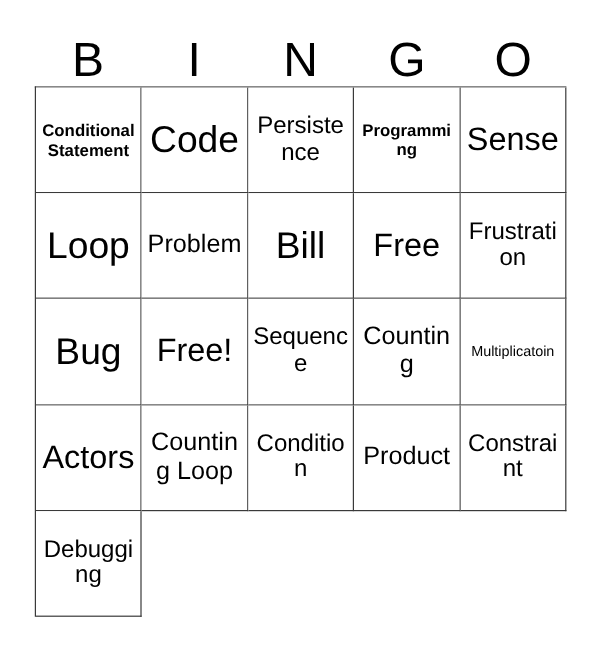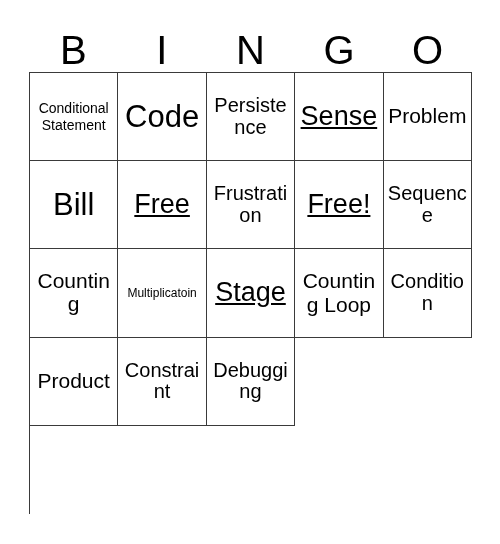--- a/index.html
+++ b/index.html
@@ -76,24 +76,24 @@
     width: 100%;
     text-align: center;
     color: #000000;
     line-height: 1.08;
     word-break: break-word;
     hyphens: none;
   }
 
   
   .fs-xl   { font-size: 31px; }
-  .fs-lg   { font-size: 27px; text-decoration: underline; }
+  .fs-lg   { font-size: 27px; }
   .fs-md   { font-size: 21px; }
   .fs-sm   { font-size: 20px; }
-  .fs-xs   { font-size: 14px; }
+  .fs-xs   { font-size: 14px; font-weight: bold; }
   .fs-xxs  { font-size: 12px; }
 
   .two-line { line-height: 1.16; }
 </style>
 </head>
 <body>
 
 <div id="card-root">
 
   <div id="bingo-header">
@@ -108,48 +108,57 @@
       <div class="bingo-cell">
         <span class="cell-text fs-xs two-line">Conditional Statement</span>
       </div>
       <div class="bingo-cell">
         <span class="cell-text fs-xl">Code</span>
       </div>
       <div class="bingo-cell">
         <span class="cell-text fs-sm">Persistence</span>
       </div>
       <div class="bingo-cell">
+        <span class="cell-text fs-xs">Programming</span>
+      </div>
+      <div class="bingo-cell">
         <span class="cell-text fs-lg">Sense</span>
+      </div>
+      <div class="bingo-cell">
+        <span class="cell-text fs-xl">Loop</span>
       </div>
       <div class="bingo-cell">
         <span class="cell-text fs-md">Problem</span>
       </div>
       <div class="bingo-cell">
         <span class="cell-text fs-xl">Bill</span>
       </div>
       <div class="bingo-cell">
         <span class="cell-text fs-lg">Free</span>
       </div>
       <div class="bingo-cell">
         <span class="cell-text fs-sm">Frustration</span>
       </div>
       <div class="bingo-cell">
+        <span class="cell-text fs-xl">Bug</span>
+      </div>
+      <div class="bingo-cell">
         <span class="cell-text fs-lg">Free!</span>
       </div>
       <div class="bingo-cell">
         <span class="cell-text fs-sm">Sequence</span>
       </div>
       <div class="bingo-cell">
         <span class="cell-text fs-md">Counting</span>
       </div>
       <div class="bingo-cell">
         <span class="cell-text fs-xxs">Multiplicatoin</span>
       </div>
       <div class="bingo-cell">
-        <span class="cell-text fs-lg">Stage</span>
+        <span class="cell-text fs-lg">Actors</span>
       </div>
       <div class="bingo-cell">
         <span class="cell-text fs-md two-line">Counting Loop</span>
       </div>
       <div class="bingo-cell">
         <span class="cell-text fs-sm">Condition</span>
       </div>
       <div class="bingo-cell">
         <span class="cell-text fs-md">Product</span>
       </div>

